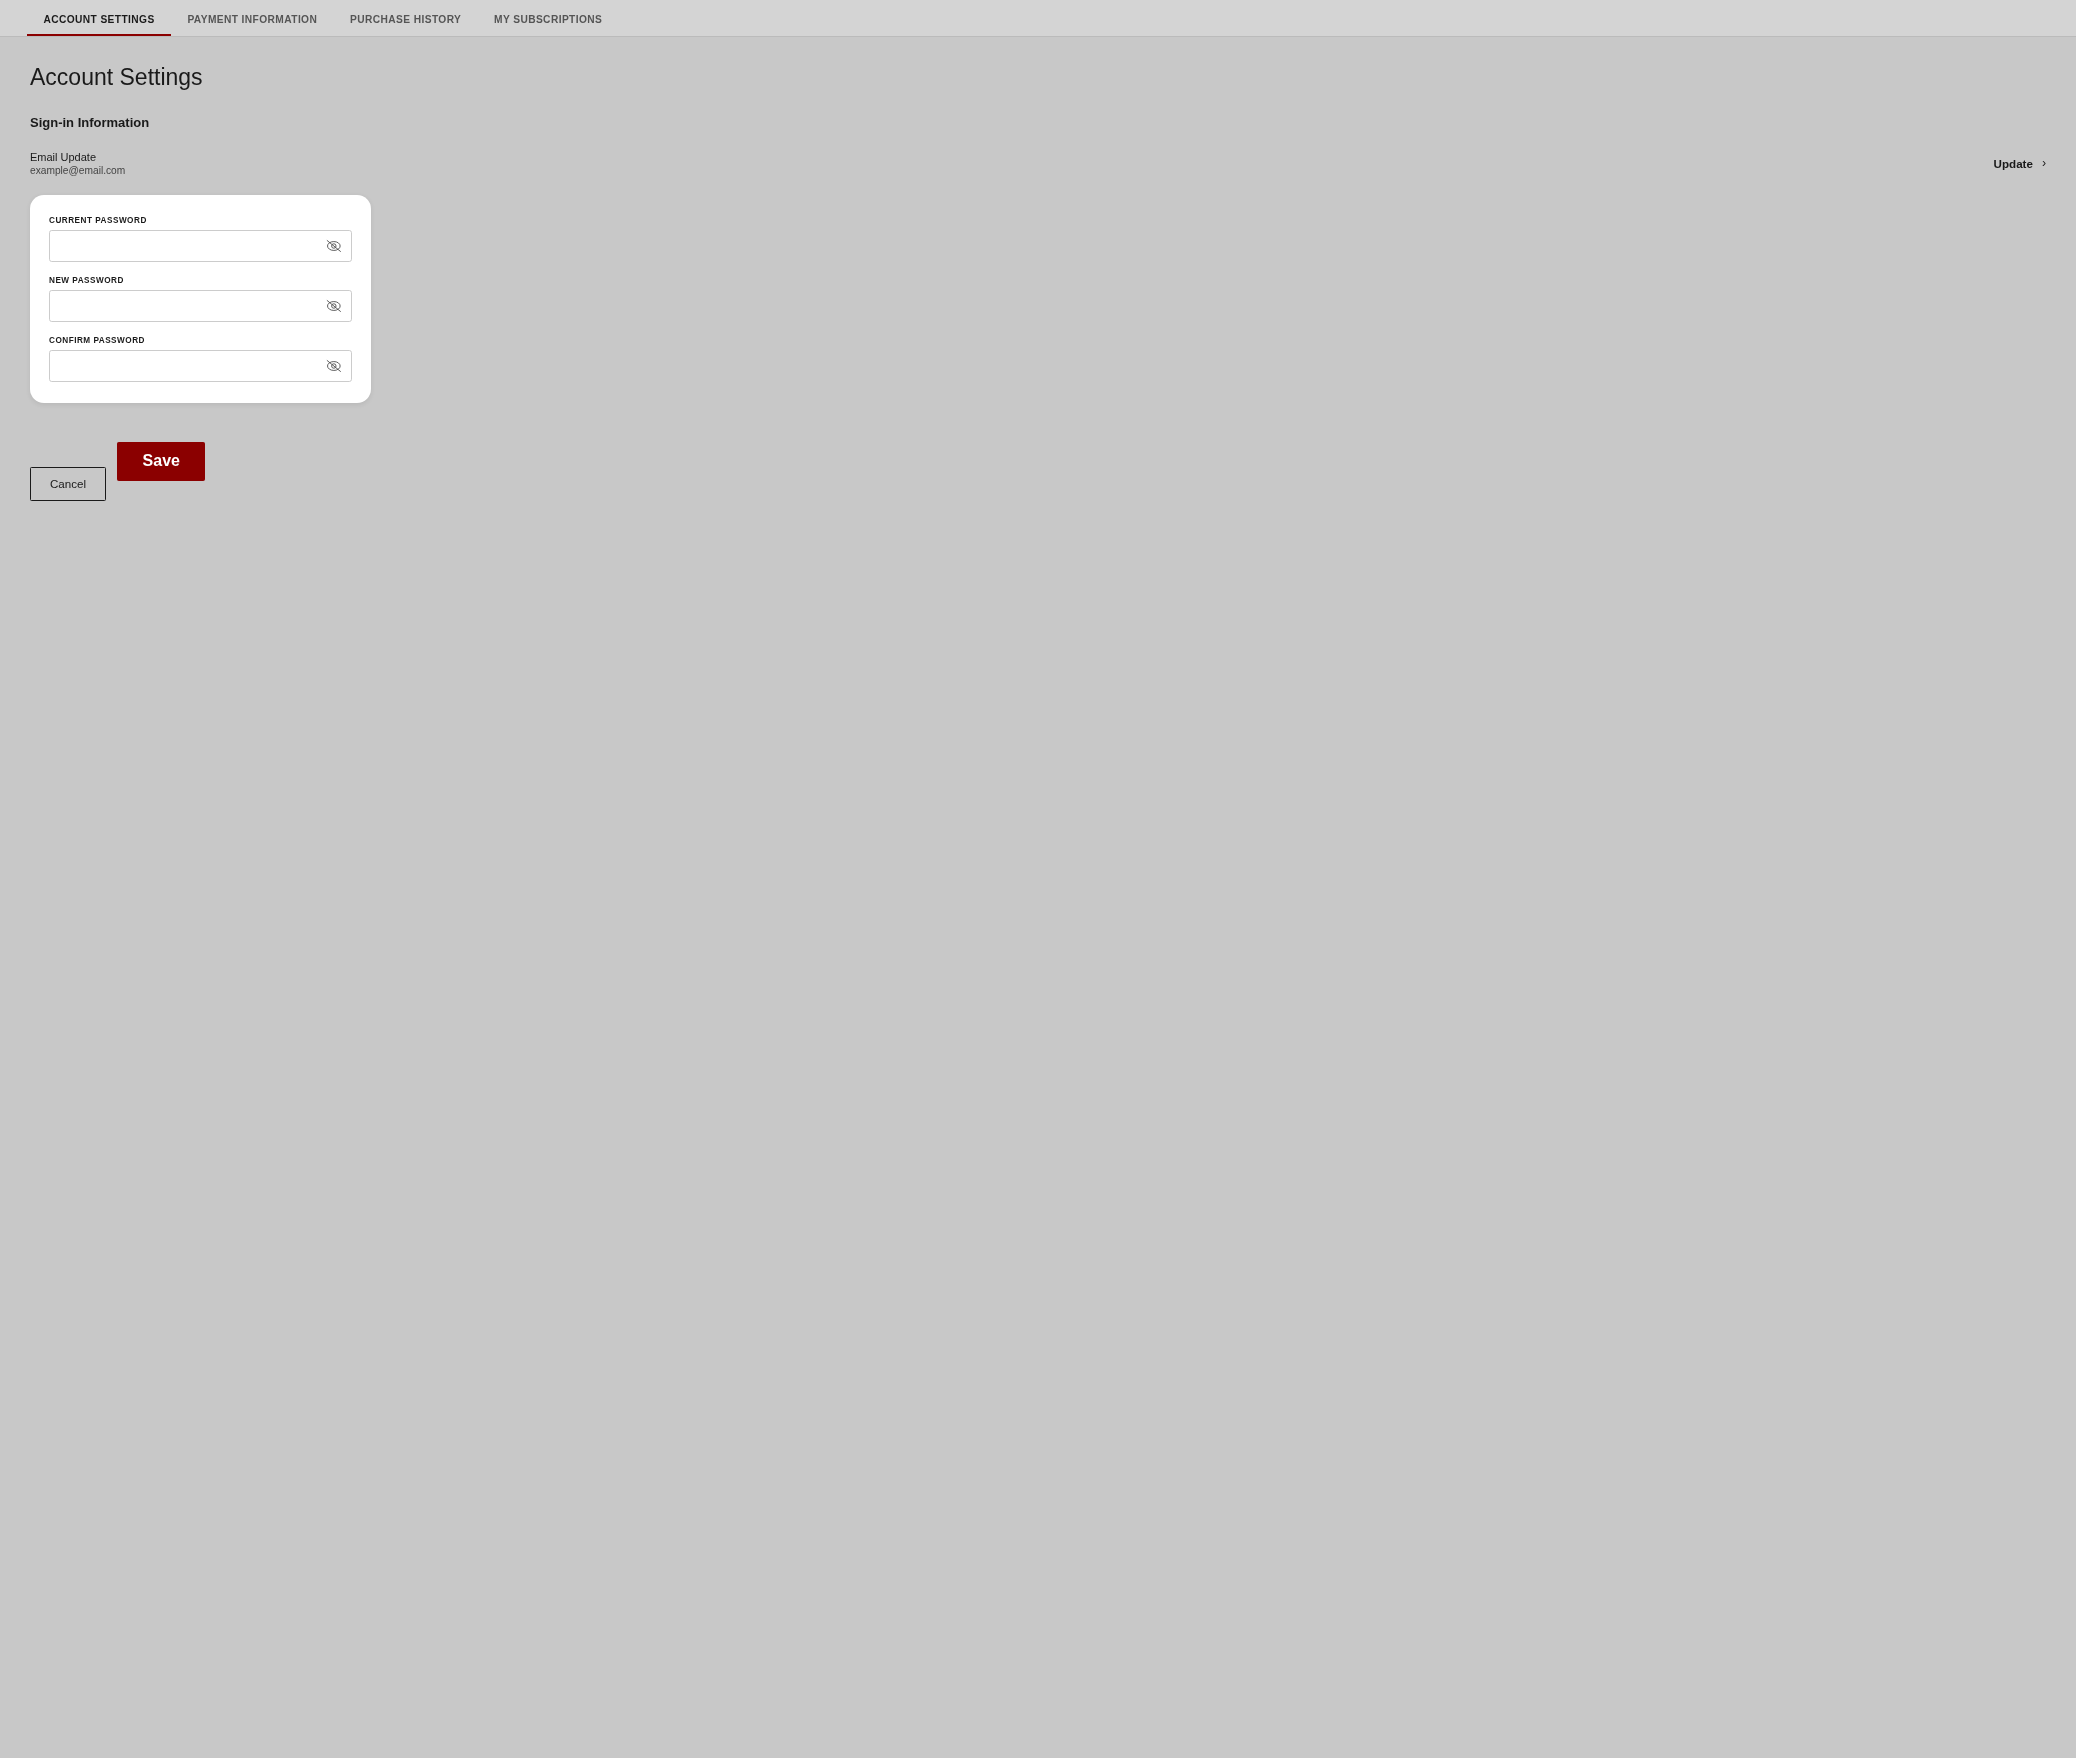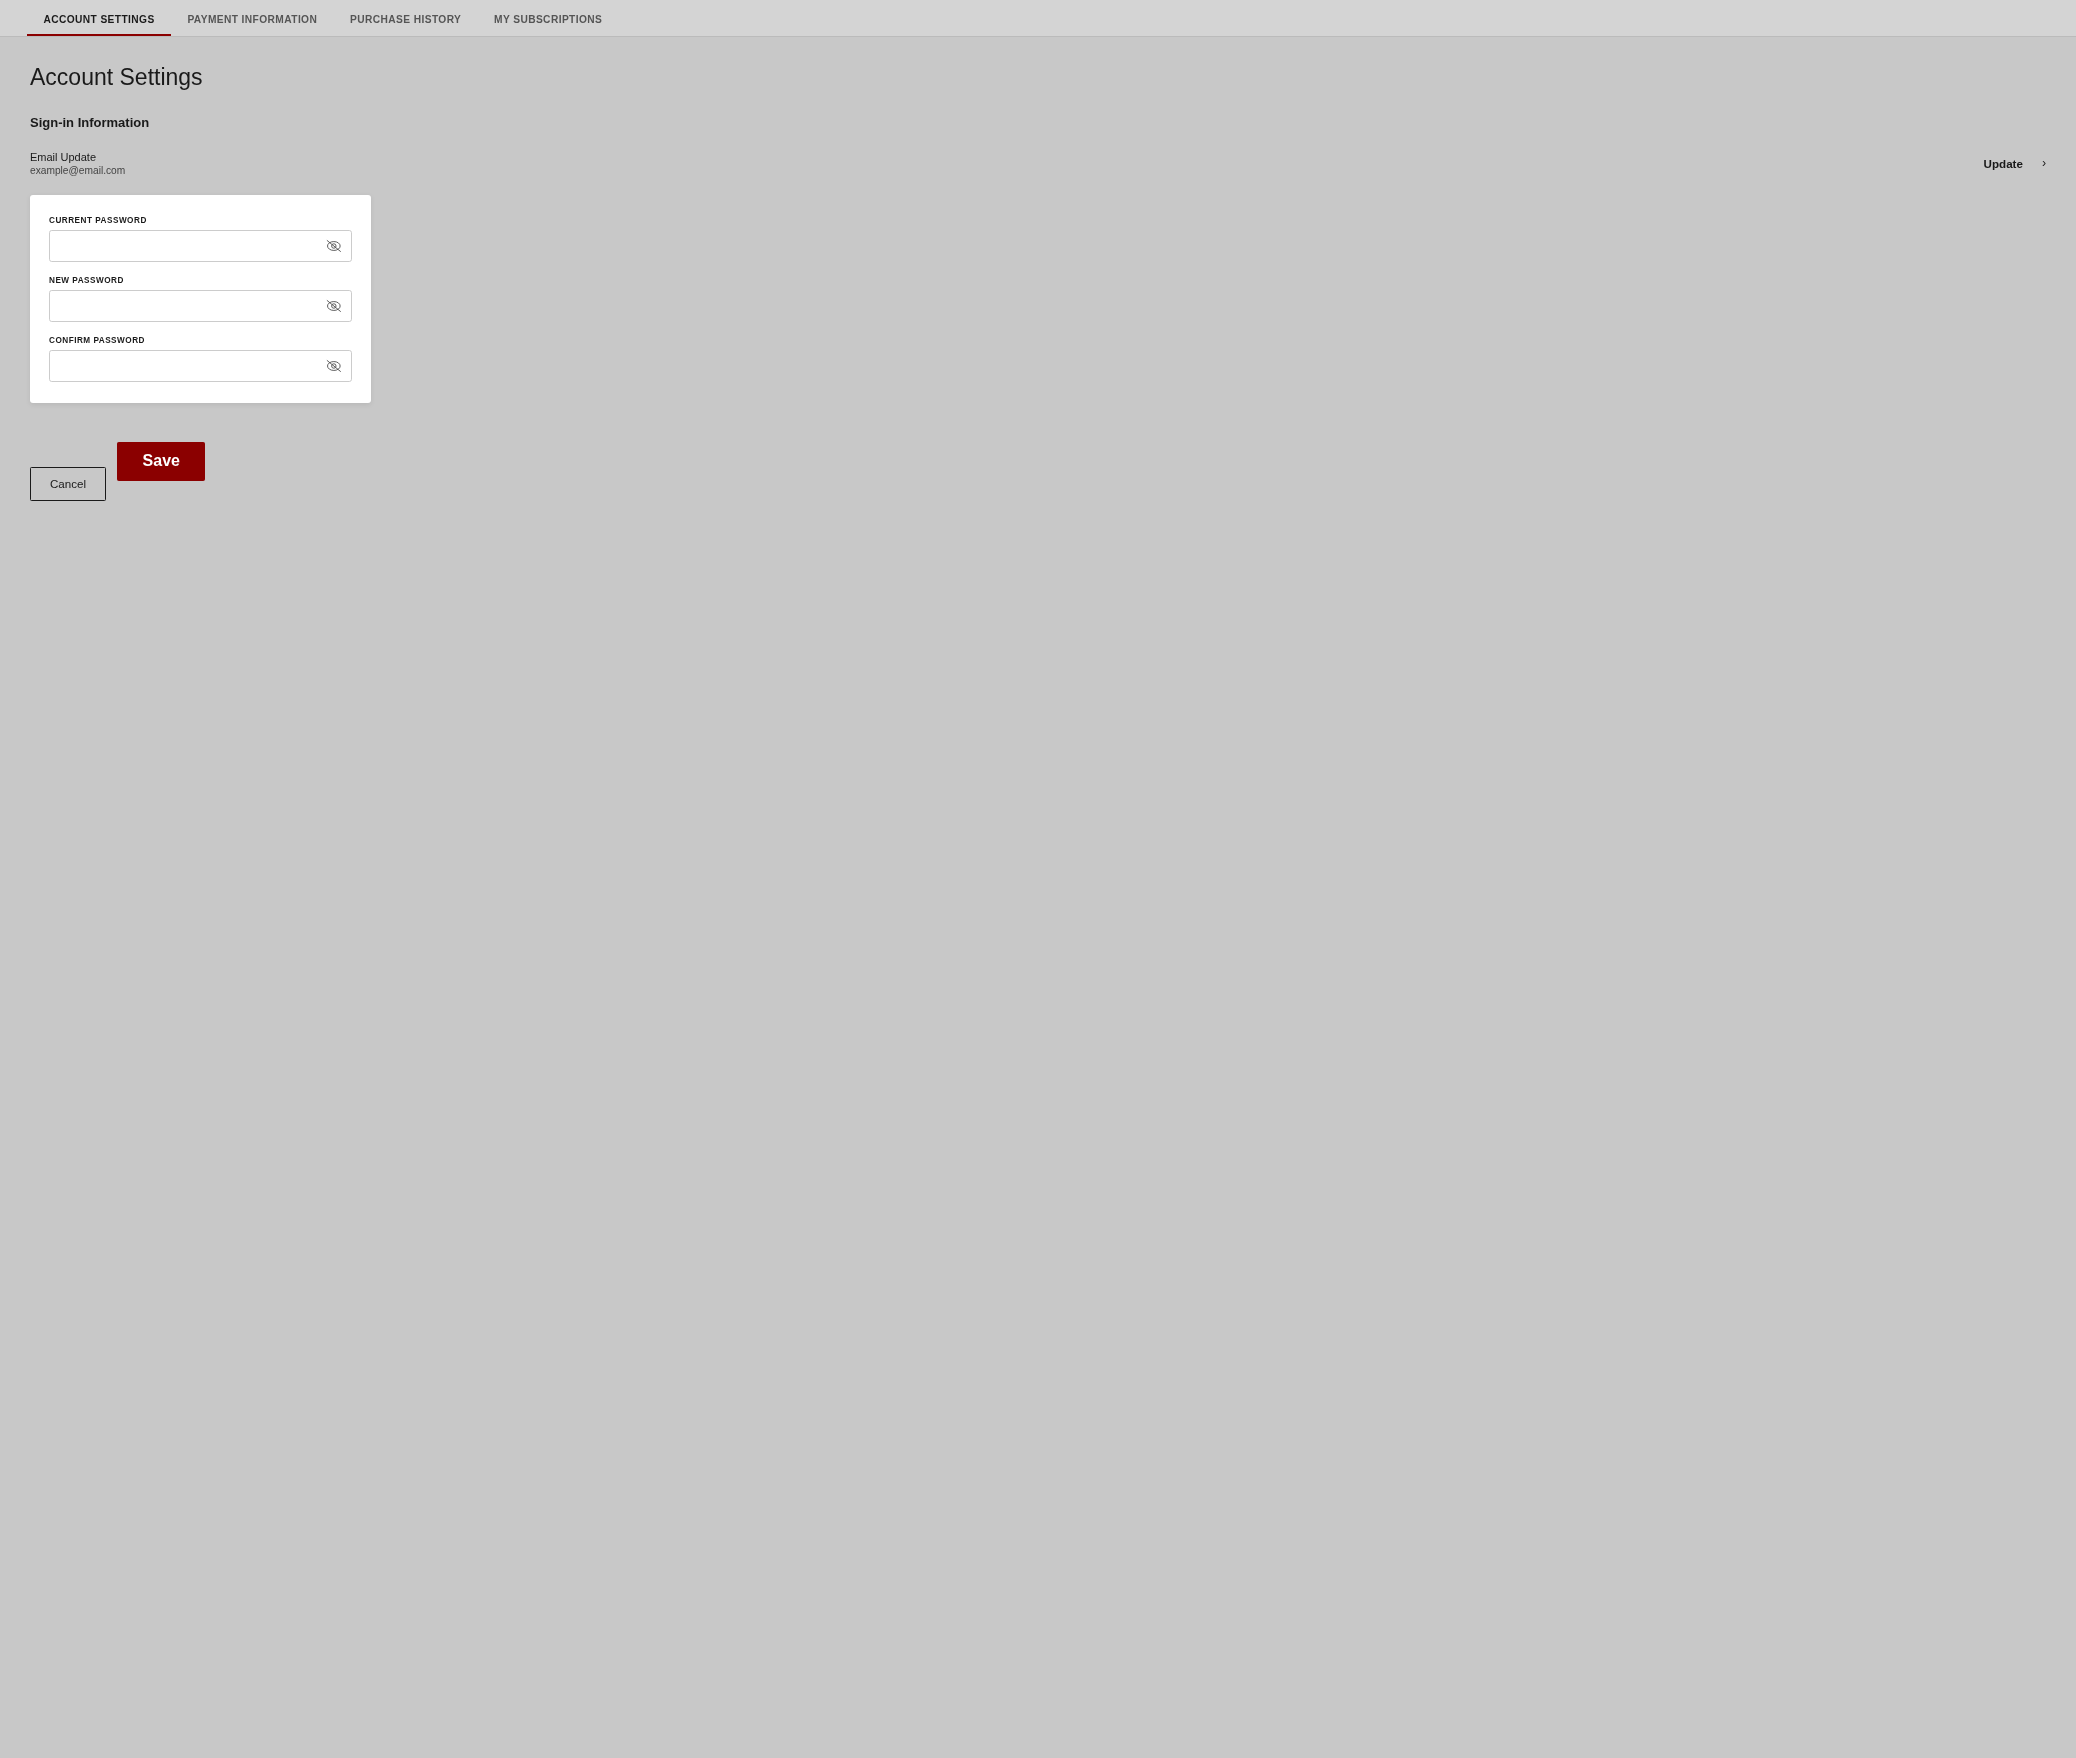--- a/index.html
+++ b/index.html
@@ -91,33 +91,33 @@
       color: #444;
     }
 
     .update-link {
       font-size: 11.6px;
       font-weight: 700;
       color: #1a1a1a;
       cursor: pointer;
       display: flex;
       align-items: center;
-      gap: 19px;
+      gap: 9px;
       text-decoration: none;
     }
 
     .update-link .chevron {
       font-size: 12.3px;
       font-weight: 400;
     }
 
     
     .password-card {
       background: #fff;
-      border-radius: 3px;
+      border-radius: 14px;
       padding: 20.5px 19px;
       max-width: 341px;
       box-shadow: 0 1.4px 5.5px rgba(0,0,0,0.08);
       margin-bottom: 19px;
     }
 
     .field-group {
       margin-bottom: 13.6px;
     }
 

